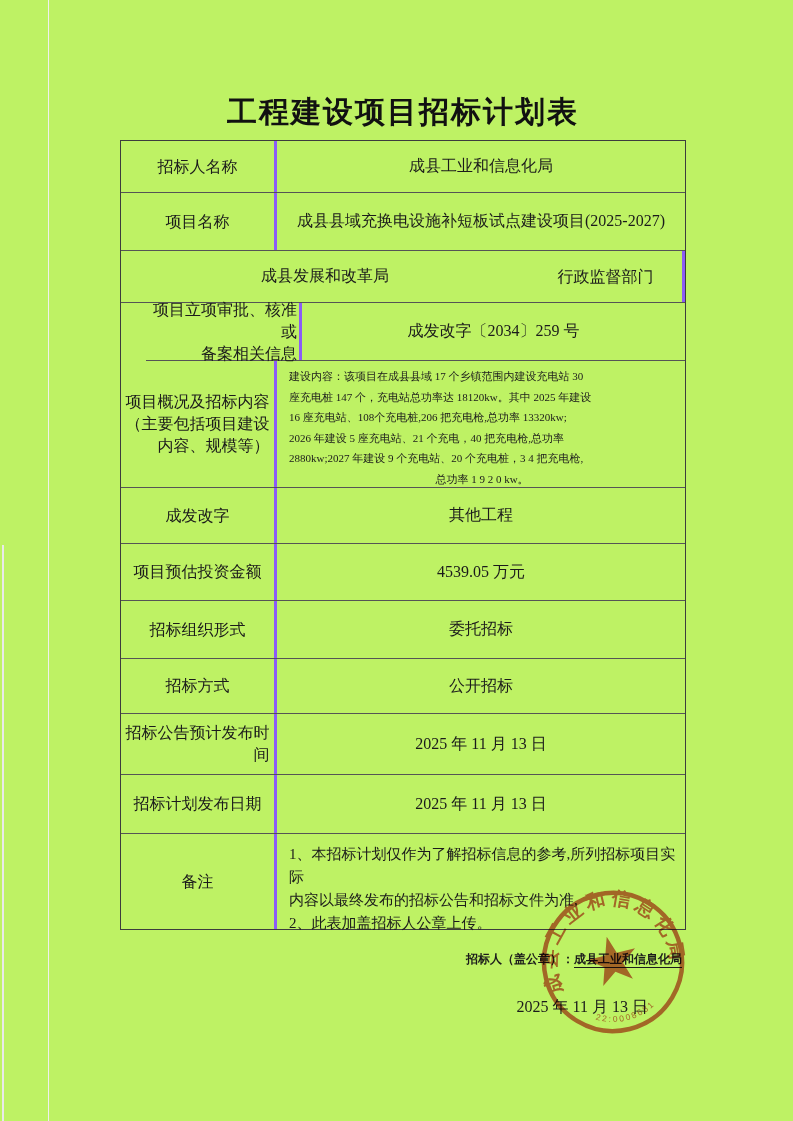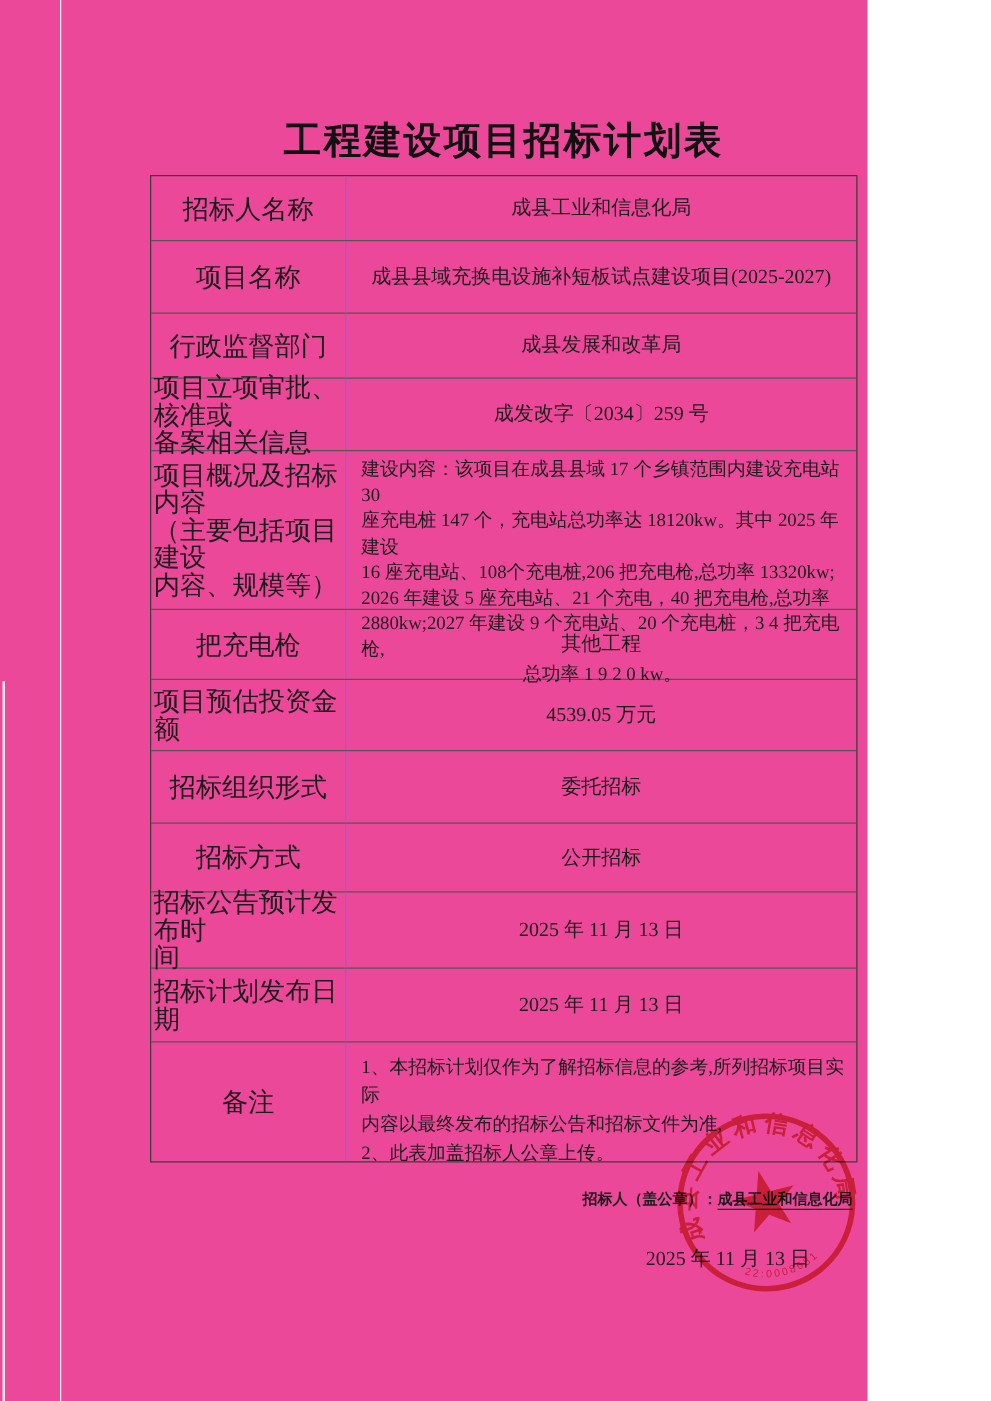--- a/index.html
+++ b/index.html
@@ -1,20 +1,20 @@
 <!DOCTYPE html>
 <html style="--stamp-color: #d24b3e;"><head>
 <meta charset="utf-8">
 <style>
   html,body{margin:0;padding:0;background:#ffffff;}
   *{box-sizing:border-box;}
   .page{
     position:relative;
-    width:694px;height:1121px;
-    background:#ec4899;
+    width:793px;height:1121px;
+    background:#bef264;
     overflow:hidden;
     font-family:"Liberation Serif", serif;
     color:#1b1b1b;
   }
   .scan-line-a{position:absolute;left:48px;top:0;width:1px;height:1121px;background:#efefef;}
   .scan-line-b{position:absolute;left:2px;top:545px;width:2px;height:576px;background:#e9e9e9;}
 
   .doc-title{
     position:absolute;left:120px;top:92px;width:566px;
     margin:0;text-align:center;
@@ -25,44 +25,44 @@
   .table{
     position:absolute;left:120px;top:140px;width:566px;
     border:1px solid #3d3d3d;
     background:transparent;
   }
   .row{display:flex;border-bottom:1px solid #555;}
   .row:last-child{border-bottom:none;}
   .row:nth-child(1){height:52px;}
   .row:nth-child(2){height:58px;}
   .row:nth-child(3){height:52px;}
-  .row:nth-child(4){height:58px;}
+  .row:nth-child(4){height:58px;margin-left:25px;}
   .row:nth-child(5){height:127px;}
   .row:nth-child(6){height:56px;}
   .row:nth-child(7){height:57px;}
   .row:nth-child(8){height:58px;}
   .row:nth-child(9){height:55px;}
   .row:nth-child(10){height:61px;}
   .row:nth-child(11){height:59px;}
   .row:nth-child(12){height:95px;}
 
   .cell{display:flex;align-items:center;justify-content:center;}
   .label{
     width:156px;flex:0 0 156px;
-    border-right:1px solid #8b5cf6;
-    font-size:21px;line-height:22px;
-    text-align:left;white-space:pre-line;
+    border-right:3px solid #8b5cf6;
+    font-size:16px;line-height:22px;
+    text-align:right;white-space:pre-line;
     padding:2px 2px;
   }
   .value{
     flex:1;font-size:16px;text-align:center;padding:2px 6px;
   }
   .value.multiline{
     display:block;text-align:left;
-    font-size:15px;line-height:20.5px;
+    font-size:11px;line-height:20.5px;
     padding:5px 10px 0 12px;
   }
   .value.remark{
     display:block;text-align:left;
     font-size:15px;line-height:23px;
     padding:9px 6px 0 12px;white-space:pre-line;
   }
   .line{display:block;}
   .line-center{text-align:center;}
 
@@ -113,22 +113,22 @@
       <div class="cell label">招标人名称</div>
       <div class="cell value">成县工业和信息化局</div>
     </div>
 
     <div class="row">
       <div class="cell label">项目名称</div>
       <div class="cell value">成县县域充换电设施补短板试点建设项目(2025-2027)</div>
     </div>
 
     <div class="row">
+      <div class="cell value">成县发展和改革局</div>
       <div class="cell label">行政监督部门</div>
-      <div class="cell value">成县发展和改革局</div>
     </div>
 
     <div class="row">
       <div class="cell label">项目立项审批、核准或
 备案相关信息</div>
       <div class="cell value">成发改字〔2034〕259 号</div>
     </div>
 
     <div class="row">
       <div class="cell label">项目概况及招标内容
@@ -138,21 +138,21 @@
         <span class="line">建设内容：该项目在成县县域 17 个乡镇范围内建设充电站 30</span>
         <span class="line">座充电桩 147 个，充电站总功率达 18120kw。其中 2025 年建设</span>
         <span class="line">16 座充电站、108个充电桩,206 把充电枪,总功率 13320kw;</span>
         <span class="line">2026 年建设 5 座充电站、21 个充电，40 把充电枪,总功率</span>
         <span class="line">2880kw;2027 年建设 9 个充电站、20 个充电桩，3 4 把充电枪,</span>
         <span class="line line-center">总功率 1 9 2 0 kw。</span>
       </div>
     </div>
 
     <div class="row">
-      <div class="cell label">把充电枪</div>
+      <div class="cell label">成发改字</div>
       <div class="cell value">其他工程</div>
     </div>
 
     <div class="row">
       <div class="cell label">项目预估投资金额</div>
       <div class="cell value">4539.05 万元</div>
     </div>
 
     <div class="row">
       <div class="cell label">招标组织形式</div>

